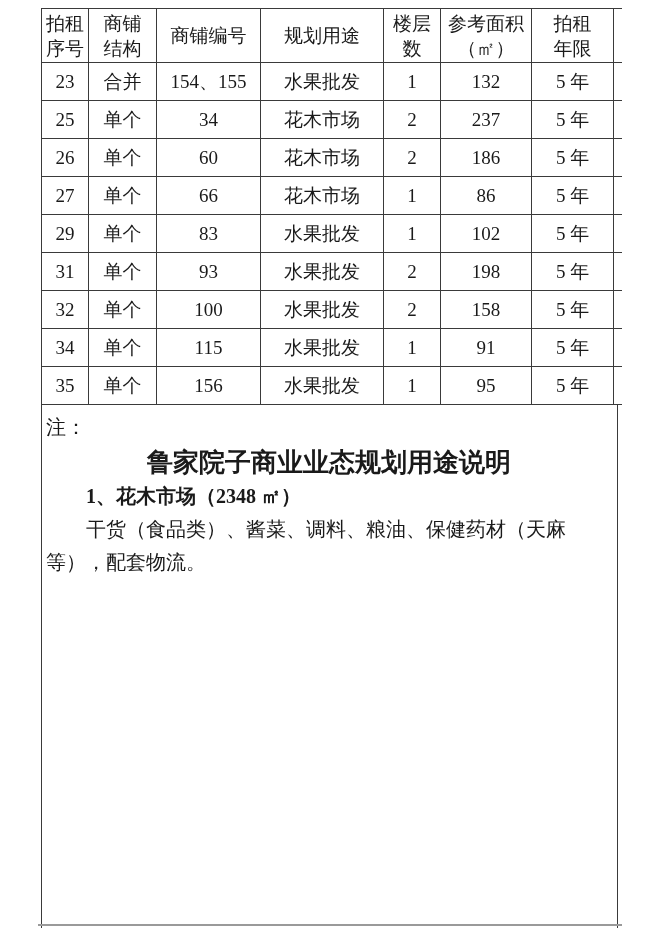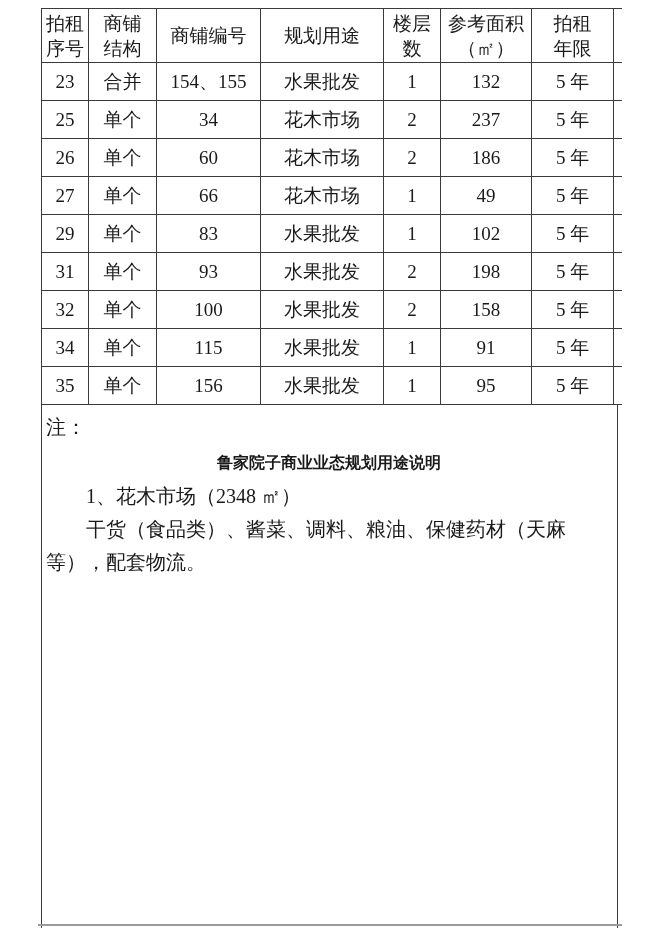--- a/index.html
+++ b/index.html
@@ -50,25 +50,25 @@
     border-left: 1px solid #3a3a3a;
     border-right: 1px solid #3a3a3a;
     padding: 6px 5px 0 4px;
     font-size: 20px;
     line-height: 33px;
   }
   .note-label { text-align: left; }
   .note-title {
     text-align: center;
     font-weight: bold;
-    font-size: 16px;
+    font-size: 26px;
     margin: 2px 0 1px 0;
   }
   .note .body { text-indent: 2em; }
-  .note .heading { text-indent: 2em; font-weight: normal; }
+  .note .heading { text-indent: 2em; font-weight: bold; }
   
   .bottom-edge {
     position: absolute;
     left: 0;
     bottom: 2px;
     width: 100%;
     height: 0;
     border-bottom: 2px solid #9a9a9a;
   }
 </style>
@@ -135,21 +135,21 @@
           <td>186</td>
           <td>5 年</td>
           <td>1</td>
         </tr>
         <tr>
           <td>27</td>
           <td>单个</td>
           <td>66</td>
           <td>花木市场</td>
           <td>1</td>
-          <td>49</td>
+          <td>86</td>
           <td>5 年</td>
           <td>1</td>
         </tr>
         <tr>
           <td>29</td>
           <td>单个</td>
           <td>83</td>
           <td>水果批发</td>
           <td>1</td>
           <td>102</td>

